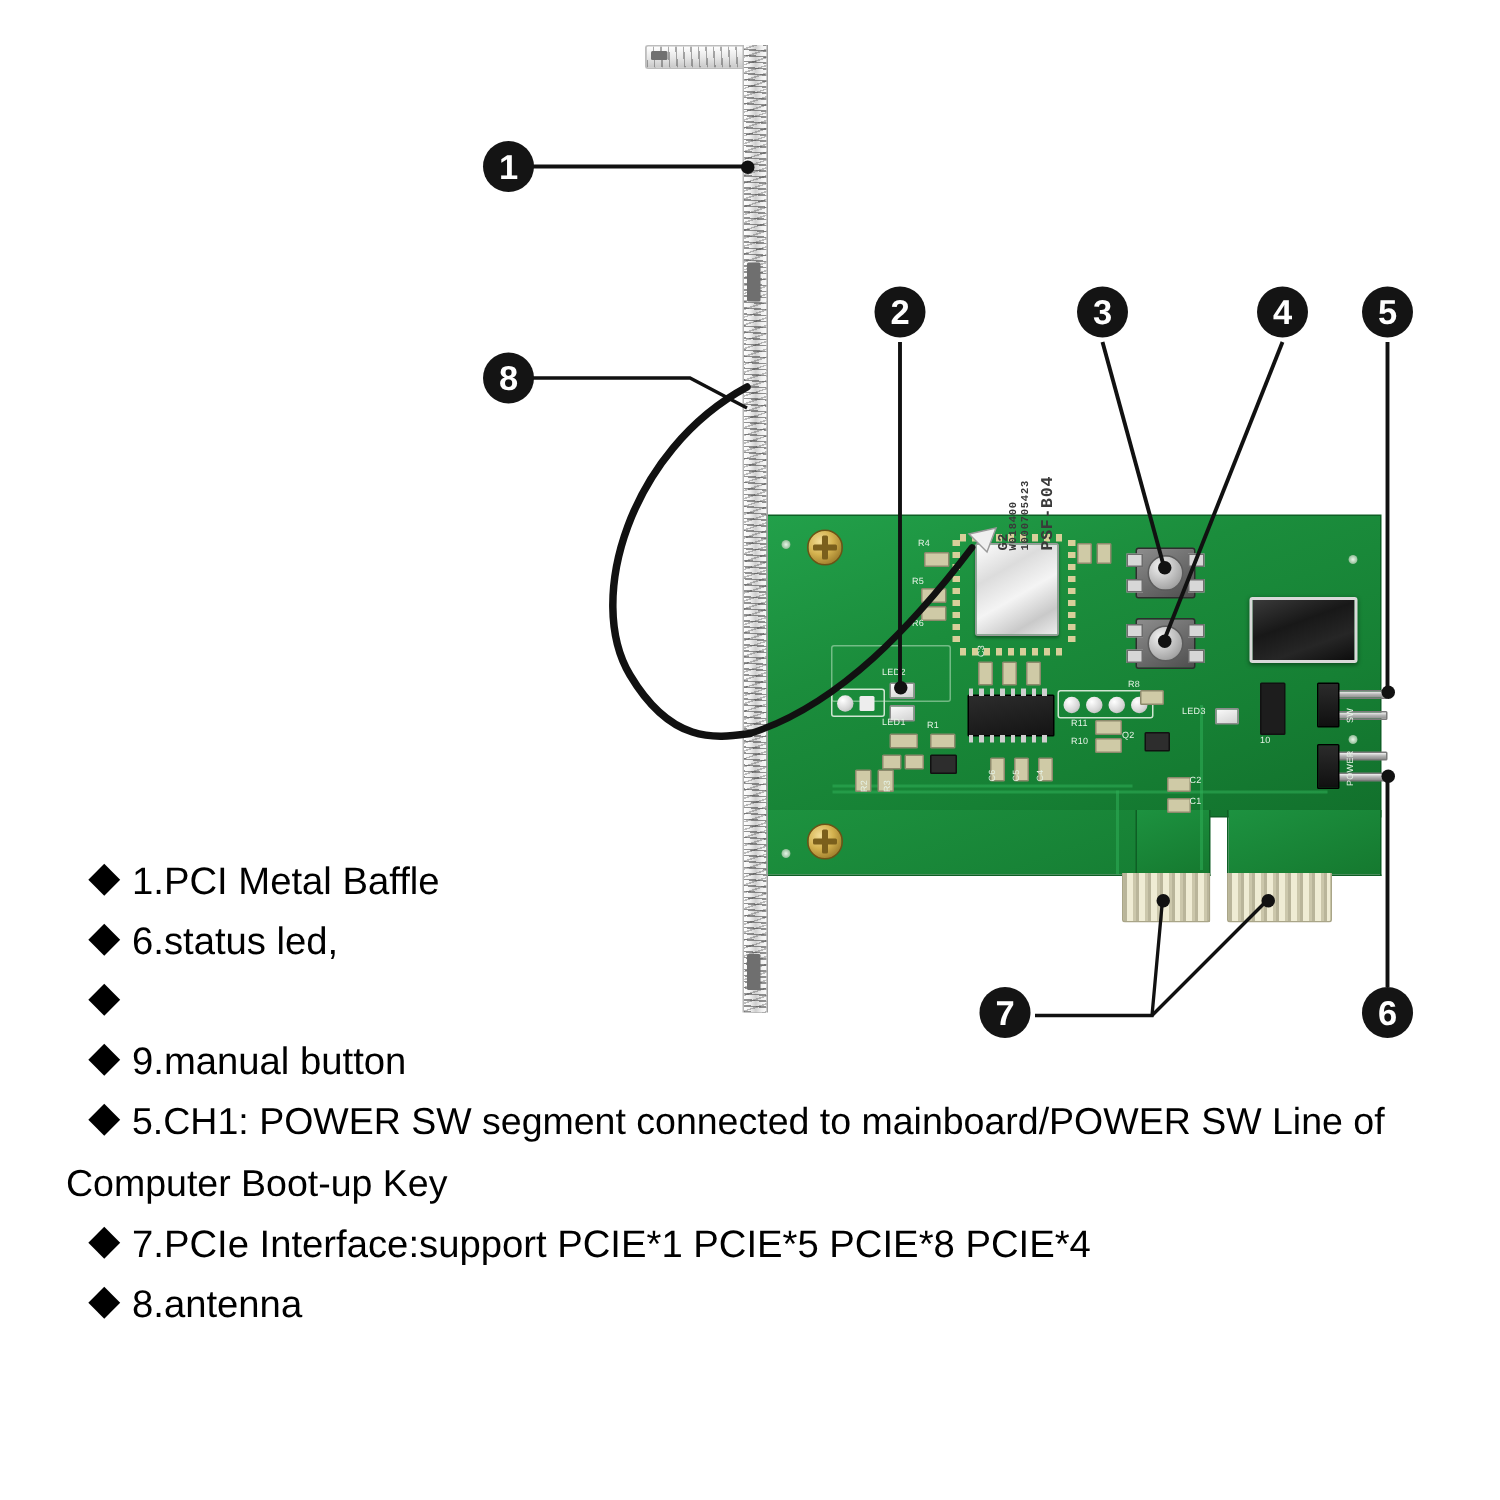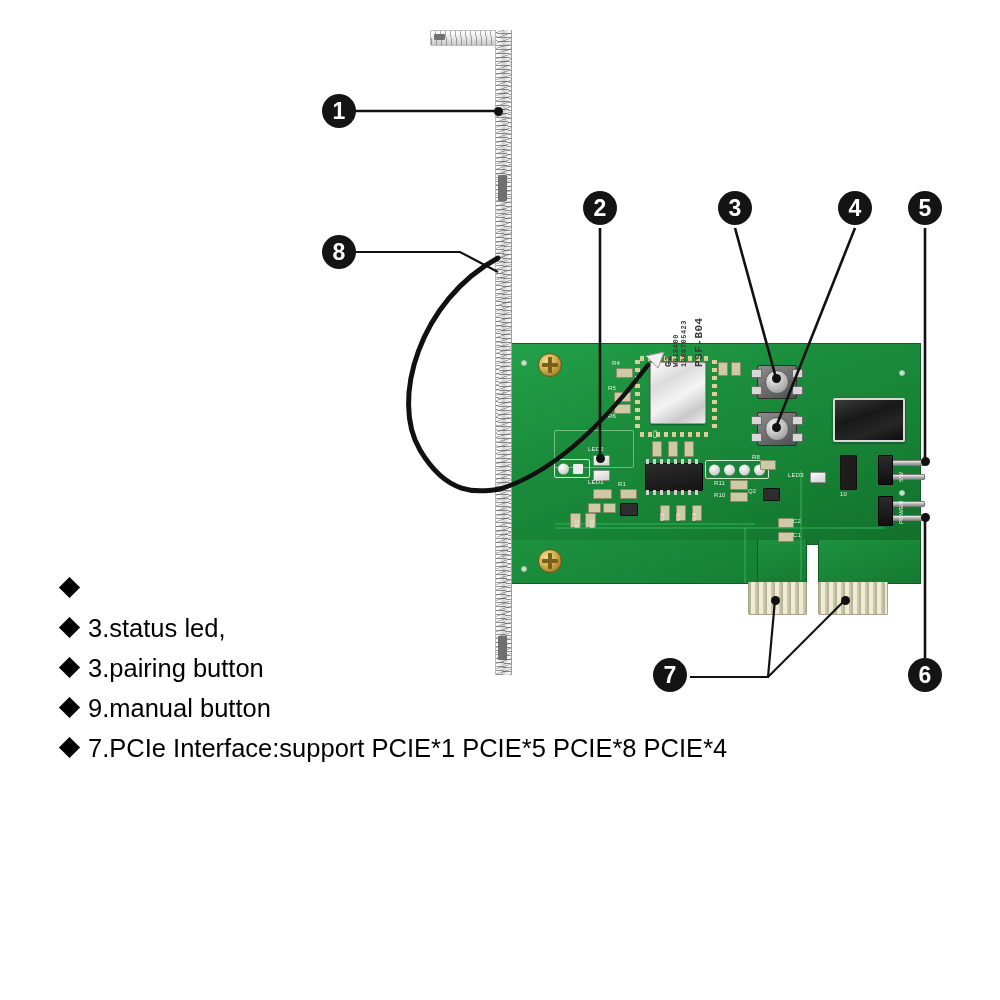--- a/index.html
+++ b/index.html
@@ -290,29 +290,35 @@
   <div class="callout" style="left:583px;top:191px;">2</div>
   <div class="callout" style="left:718px;top:191px;">3</div>
   <div class="callout" style="left:838px;top:191px;">4</div>
   <div class="callout" style="left:908px;top:191px;">5</div>
   <div class="callout" style="left:908px;top:658px;">6</div>
   <div class="callout" style="left:653px;top:658px;">7</div>
   <div class="callout" style="left:322px;top:235px;">8</div>
 
   <div id="legend">
     <div class="li">
+      <span class="dia"></span><span class="txt">1.PCI Metal Baffle</span>
+    </div>
+    <div class="li">
+      <span class="dia"></span><span class="txt">6.status led,</span>
+    </div>
+    <div class="li">
       <span class="dia"></span>
     </div>
     <div class="li">
-      <span class="dia"></span><span class="txt">3.status led,</span>
-    </div>
-    <div class="li">
-      <span class="dia"></span><span class="txt">3.pairing button</span>
-    </div>
-    <div class="li">
       <span class="dia"></span><span class="txt">9.manual button</span>
     </div>
+    <div class="li wide">
+      <span class="dia"></span><span class="txt">5.CH1: POWER SW segment connected to mainboard/POWER SW Line of Computer Boot-up Key</span>
+    </div>
     <div class="li">
       <span class="dia"></span><span class="txt">7.PCIe Interface:support PCIE*1 PCIE*5 PCIE*8 PCIE*4</span>
     </div>
+    <div class="li">
+      <span class="dia"></span><span class="txt">8.antenna</span>
+    </div>
   </div>
 
 </div>
 
 </body></html>

